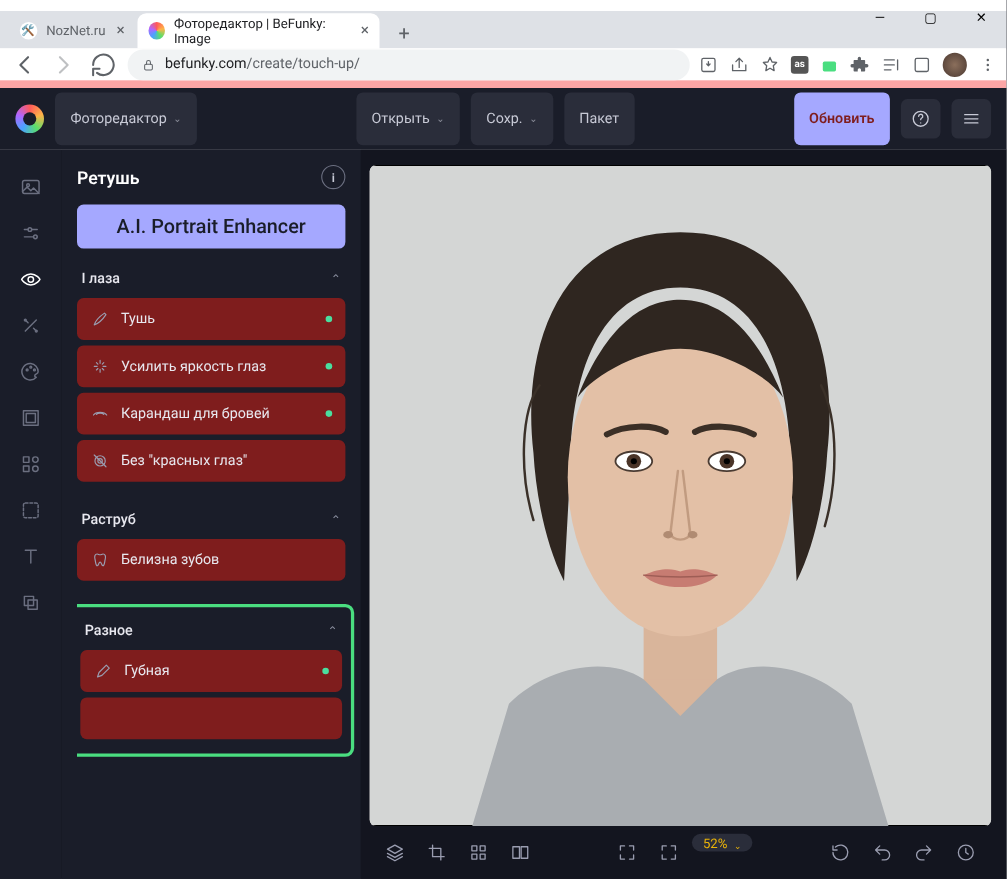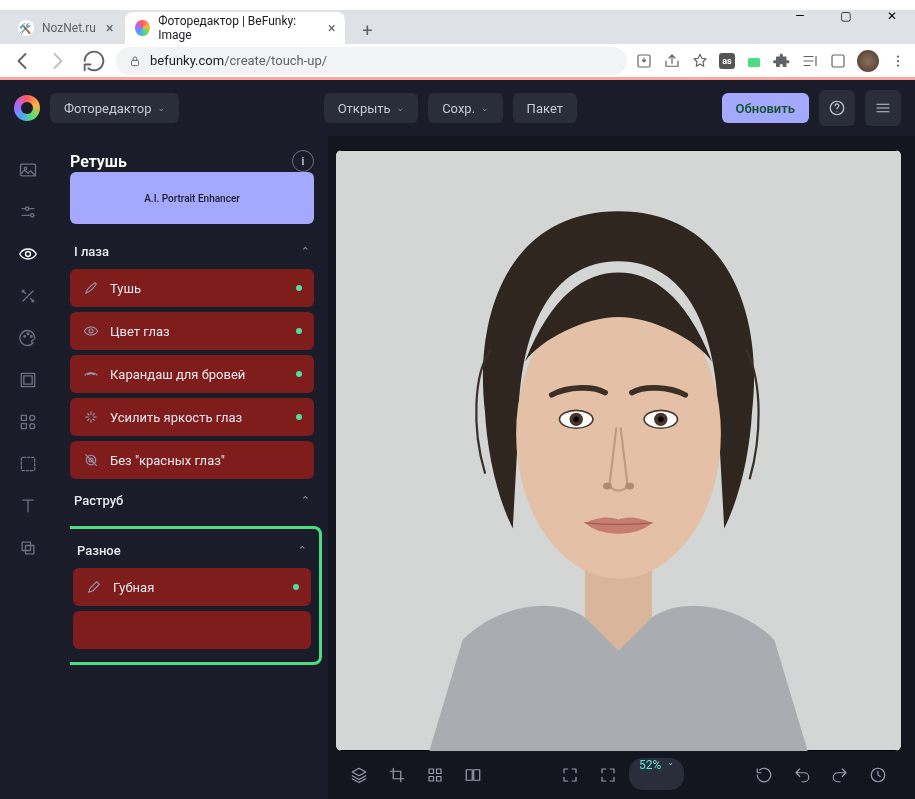--- a/index.html
+++ b/index.html
@@ -9,74 +9,74 @@
 .window-bar { height: 10px; background: #fff; }
 .tab-strip { height: 34px; background: #dee1e6; display: flex; align-items: flex-end; padding-left: 8px; }
 .tab { height: 32px; display: flex; align-items: center; padding: 0 10px; font-size: 12px; color: #5f6368; border-radius: 8px 8px 0 0; margin-right: 2px; position: relative; max-width: 220px; }
 .tab.active { background: #fff; color: #202124; justify-content: flex-end; }
 .tab .favicon { width: 16px; height: 16px; margin-right: 8px; border-radius: 50%; display: inline-flex; align-items:center; justify-content:center; font-size:10px; }
 .tab .close { margin-left: 10px; color: #5f6368; font-size: 14px; }
 .new-tab { width: 28px; height: 28px; display: flex; align-items: center; justify-content: center; color: #5f6368; font-size: 18px; margin-left: 6px; }
 .win-controls { position: absolute; right: 0; top: 0; display: flex; }
 .win-btn { width: 46px; height: 32px; display: flex; align-items: center; justify-content: center; color: #000; font-size: 12px; }
 
-.addr-bar { height: 36px; background: #fff; display: flex; align-items: center; padding: 0 8px; gap: 8px; border-bottom: 3px solid #fca5a5; }
+.addr-bar { height: 36px; background: #fff; display: flex; align-items: center; padding: 0 8px; gap: 8px; border-bottom: 7px solid #fca5a5; }
 .nav-btn { width: 28px; height: 28px; display: flex; align-items: center; justify-content: center; color: #5f6368; border-radius: 50%; }
 .url-field { flex: 1; height: 28px; background: #f1f3f4; border-radius: 14px; display: flex; align-items: center; padding: 0 12px; font-size: 13px; color: #5f6368; gap: 8px; }
 .url-field .domain { color: #202124; }
 .ext-icons { display: flex; gap: 10px; align-items: center; }
 .ext-icon { width: 18px; height: 18px; display: flex; align-items: center; justify-content: center; color: #5f6368; font-size: 14px; }
 .avatar-img { width: 22px; height: 22px; border-radius: 50%; background: radial-gradient(circle, #8b6f5c, #4a3830); }
 
 
 .app-header { height: 56px; background: #1a1d29; display: flex; align-items: center; padding: 0 14px; gap: 10px; }
 .logo { width: 26px; height: 26px; border-radius: 50%; background: conic-gradient(from 0deg, #ff5a5a, #ffb347, #5adf6a, #4aa3ff, #b065ff, #ff5a5a); display: flex; align-items: center; justify-content: center; }
 .logo::after { content:''; width:12px; height:12px; border-radius:50%; background:#1a1d29; }
-.hdr-btn { height: 30px; padding: 0 14px; background: #2a2d3a; color: #c8cad6; border-radius: 6px; display: flex; align-items: center; font-size: 13px; gap: 6px; }
+.hdr-btn { height: 48px; padding: 0 14px; background: #2a2d3a; color: #c8cad6; border-radius: 6px; display: flex; align-items: center; font-size: 13px; gap: 6px; }
 .hdr-btn .chev { font-size: 9px; opacity: 0.6; }
 .spacer { flex: 1; }
-.upgrade-btn { background: #a5a8ff; color: #14532d; font-weight: 600; }
+.upgrade-btn { background: #a5a8ff; color: #7f1d1d; font-weight: 600; }
 .icon-btn { width: 36px; height: 36px; background: #2a2d3a; border-radius: 6px; display: flex; align-items: center; justify-content: center; color: #c8cad6; }
 
 
 .main { display: flex; height: calc(799px - 10px - 34px - 36px - 56px); background: #13151f; }
 .tool-rail { width: 56px; background: #1a1d29; display: flex; flex-direction: column; align-items: center; padding-top: 14px; gap: 2px; }
 .rail-btn { width: 40px; height: 40px; display: flex; align-items: center; justify-content: center; color: #6b6f80; border-radius: 6px; }
 .rail-btn.active { color: #fff; }
 .rail-btn svg { width: 20px; height: 20px; }
 
 .side-panel { width: 272px; background: #1a1d29; padding: 14px 0 14px 14px; overflow: hidden; position: relative; }
 .panel-inner { height: 100%; overflow-y: auto; padding-right: 14px; }
 .panel-inner::-webkit-scrollbar { width: 5px; }
 .panel-inner::-webkit-scrollbar-thumb { background: #3a3d4a; border-radius: 3px; }
 
-.panel-title-row { display: flex; align-items: center; justify-content: space-between; }
+.panel-title-row { display: flex; align-items: center; justify-content: space-between; margin-bottom: 14px; }
 .panel-title { color: #fff; font-size: 16px; font-weight: 600; }
 .info-btn { width: 22px; height: 22px; border: 1.5px solid #6b6f80; border-radius: 50%; display: flex; align-items: center; justify-content: center; color: #c8cad6; font-size: 11px; font-weight: 600; }
 
-.ai-btn { width: 100%; height: 52px; background: #a5a8ff; color: #1a1d29; border-radius: 6px; font-size: 10px; font-weight: 500; display: flex; align-items: center; justify-content: center; margin-bottom: 14px; }
-
-.section { margin-bottom: 8px; }
+.ai-btn { width: 100%; height: 40px; background: #a5a8ff; color: #1a1d29; border-radius: 6px; font-size: 18px; font-weight: 500; display: flex; align-items: center; justify-content: center; margin-bottom: 14px; }
+
+.section { margin-bottom: 21px; }
 .section.highlighted { border: 3px solid #4ade80; border-radius: 8px; padding: 8px; margin: 0 -8px 10px -8px; }
 .sec-header { display: flex; align-items: center; justify-content: space-between; padding: 6px 4px 10px 4px; }
 .sec-title { color: #e8e8ef; font-size: 13px; font-weight: 500; }
 .sec-chev { color: #8b8f9f; font-size: 11px; }
 
 .tool-item { height: 38px; background: #7f1d1d; border-radius: 6px; display: flex; align-items: center; padding: 0 12px; margin-bottom: 5px; color: #e8e8ef; font-size: 13px; gap: 10px; position: relative; }
 .tool-item .ti-icon { width: 18px; color: #9a9db0; display: flex; align-items: center; justify-content: center; }
 .tool-item .dot { position: absolute; right: 12px; width: 6px; height: 6px; border-radius: 50%; background: #4ade9f; }
 
 .canvas-area { flex: 1; display: flex; flex-direction: column; background: #13151f; padding: 14px 14px 0 8px; }
 .canvas { flex: 1; background: #d4d6d5; border-radius: 6px; position: relative; overflow: hidden; }
 .canvas svg { width: 100%; height: 100%; }
 
 .bottom-bar { height: 48px; display: flex; align-items: center; padding: 0 6px; gap: 6px; }
 .bb-group { display: flex; gap: 4px; }
 .bb-btn { width: 34px; height: 34px; display: flex; align-items: center; justify-content: center; color: #9a9db0; border-radius: 6px; }
-.zoom-pill { height: 32px; padding: 0 10px; background: #2a2d3a; border-radius: 14px; display: flex; align-items: flex-start; gap: 6px; color: #5eead4; font-size: 12px; }
+.zoom-pill { height: 16px; padding: 0 10px; background: #2a2d3a; border-radius: 14px; display: flex; align-items: flex-end; gap: 6px; color: #eab308; font-size: 12px; }
 .bb-spacer { flex: 1; }
 
 svg { fill: none; stroke: currentColor; stroke-width: 1.6; stroke-linecap: round; stroke-linejoin: round; }
 </style>
 </head>
 <body>
 
 <div class="window-bar"></div>
 
 <div class="tab-strip">
@@ -293,60 +293,58 @@
                 <svg viewBox="0 0 24 24" width="16" height="16">
                   <path d="M4 20c2-6 8-12 14-16l2 2C16 12 10 18 4 20z"></path>
                 </svg>
               </span>
               <span>Тушь</span>
               <span class="dot"></span>
             </div>
             <div class="tool-item">
               <span class="ti-icon">
                 <svg viewBox="0 0 24 24" width="16" height="16">
-                  <path d="M2 12s3.5-6 10-6 10 6 10 6-3.5 6-10 6S2 12 2 12z"></path>
-                  <circle cx="12" cy="12" r="3"></circle>
-                </svg>
-              </span>
-              <span>Цвет глаз</span>
+                  <path d="M12 4v4M12 16v4M4 12h4M16 12h4M7 7l2 2M15 15l2 2M7 17l2-2M15 9l2-2"></path>
+                </svg>
+              </span>
+              <span>Усилить яркость глаз</span>
               <span class="dot"></span>
             </div>
             <div class="tool-item">
               <span class="ti-icon">
                 <svg viewBox="0 0 24 24" width="16" height="16">
                   <path d="M3 14c3-5 15-5 18 0M7 13c2-2 8-2 10 0"></path>
                 </svg>
               </span>
               <span>Карандаш для бровей</span>
-              <span class="dot"></span>
-            </div>
-            <div class="tool-item">
-              <span class="ti-icon">
-                <svg viewBox="0 0 24 24" width="16" height="16">
-                  <path d="M12 4v4M12 16v4M4 12h4M16 12h4M7 7l2 2M15 15l2 2M7 17l2-2M15 9l2-2"></path>
-                </svg>
-              </span>
-              <span>Усилить яркость глаз</span>
               <span class="dot"></span>
             </div>
             <div class="tool-item">
               <span class="ti-icon">
                 <svg viewBox="0 0 24 24" width="16" height="16">
                   <circle cx="12" cy="12" r="7"></circle>
                   <circle cx="12" cy="12" r="3"></circle>
                   <path d="M4 4l16 16"></path>
                 </svg>
               </span>
               <span>Без "красных глаз"</span>
             </div>
           </div>
           <div class="section">
             <div class="sec-header">
               <span class="sec-title">Раструб</span>
               <span class="sec-chev">⌃</span>
+            </div>
+            <div class="tool-item">
+              <span class="ti-icon">
+                <svg viewBox="0 0 24 24" width="16" height="16">
+                  <path d="M8 4c-3 0-4 3-3 7s1 9 3 9 2-5 4-5 2 5 4 5 2-5 3-9 0-7-3-7c-2 0-2 1-4 1s-2-1-4-1z"></path>
+                </svg>
+              </span>
+              <span>Белизна зубов</span>
             </div>
           </div>
           <div class="section highlighted">
             <div class="sec-header">
               <span class="sec-title">Разное</span>
               <span class="sec-chev">⌃</span>
             </div>
             <div class="tool-item">
               <span class="ti-icon">
                 <svg viewBox="0 0 24 24" width="16" height="16">

